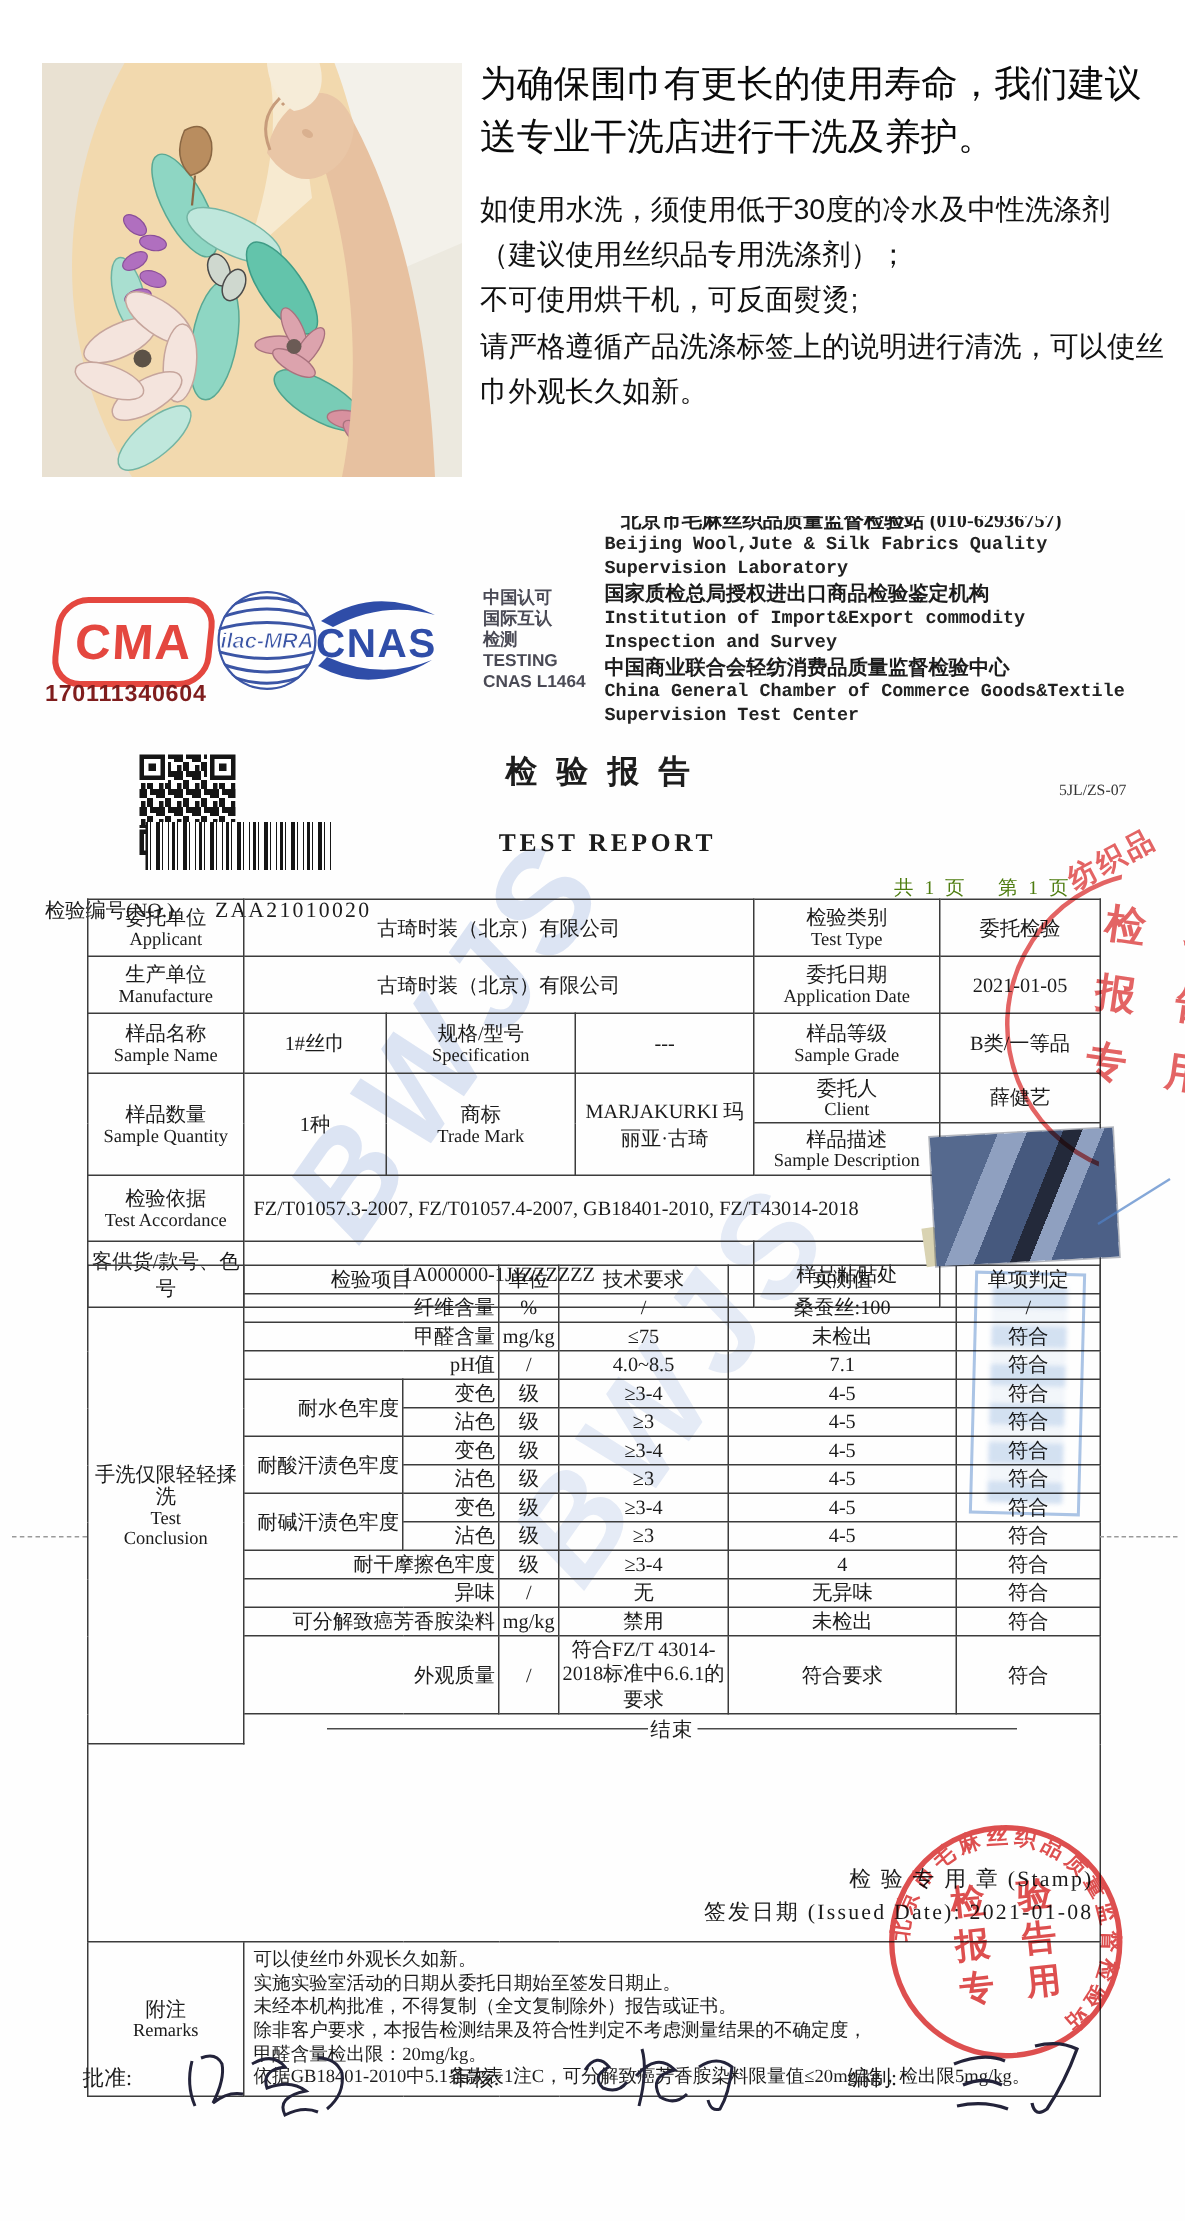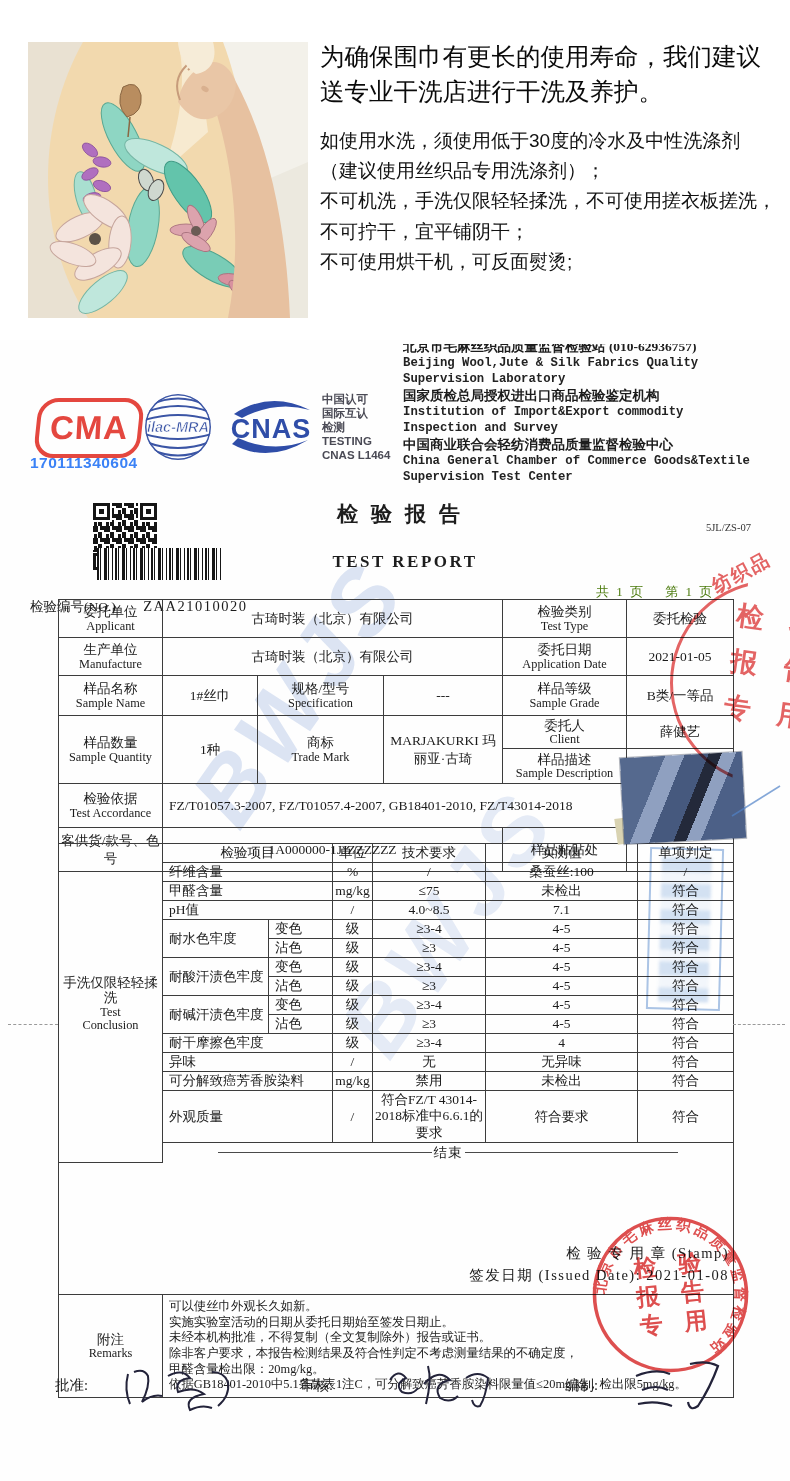--- a/index.html
+++ b/index.html
@@ -8,49 +8,49 @@
   
   .photo{position:absolute;left:28px;top:42px;width:280px;height:276px;overflow:hidden;}
   .care{position:absolute;left:320px;top:40px;width:458px;font-family:"Liberation Sans","DejaVu Sans",sans-serif;}
   .care-title{font-size:24.5px;font-weight:400;color:#0a0a0a;line-height:1.42;margin-bottom:16px;}
   .care p{margin:0;font-size:19px;line-height:1.6;color:#111;}
   
   .report{position:absolute;left:0;top:340px;width:790px;height:1141px;background:#fefefe;}
   .cma{position:absolute;left:36px;top:58px;width:98px;height:52px;border:4px solid #e4473f;border-radius:20px;
        transform:skewX(-6deg);display:flex;align-items:center;justify-content:center;}
   .cma span{font-family:"Liberation Sans",sans-serif;font-size:33px;font-weight:800;color:#e4473f;letter-spacing:1px;transform:skewX(3deg);}
-  .cma-num{position:absolute;left:30px;top:114px;font-family:"Liberation Sans",sans-serif;font-size:15.5px;font-weight:700;color:#3b82f6;letter-spacing:.5px;}
+  .cma-num{position:absolute;left:30px;top:114px;font-family:"Liberation Sans",sans-serif;font-size:15.5px;font-weight:700;color:#7f1d1d;letter-spacing:.5px;}
   .ilac{position:absolute;left:142px;top:52px;}
-  .cnas{position:absolute;left:224px;top:56px;}
+  .cnas{position:absolute;left:204px;top:56px;}
   .accred{position:absolute;left:322px;top:52px;font-family:"Liberation Sans",sans-serif;font-size:11.5px;line-height:14px;color:#4a4a55;font-weight:700;}
   .labs{position:absolute;left:403px;top:4px;width:385px;}
   .labs .cn{font-size:13.5px;font-weight:700;color:#1c1c1c;line-height:17px;}
   .labs .en{font-family:"Liberation Mono","DejaVu Sans Mono",monospace;font-size:12.3px;font-weight:700;color:#222;line-height:16px;}
   .clip1{height:11px;overflow:hidden;}
-  .clip1 .cn{margin-top:-6px;}
+  .clip1 .cn{margin-top:-6px;margin-left:11px;}
   .qr{position:absolute;left:92px;top:162px;}
   .barcode{position:absolute;left:97px;top:208px;width:124px;height:32px;
     background:repeating-linear-gradient(90deg,#161616 0 2px,#fff 2px 3px,#161616 3px 4px,#fff 4px 7px,#161616 7px 10px,#fff 10px 11px,#161616 11px 12px,#fff 12px 15px,#161616 15px 16px,#fff 16px 18px);}
   .rtitle{position:absolute;left:270px;top:160px;width:270px;text-align:center;font-size:21px;font-weight:600;
           letter-spacing:13px;color:#1d1d1d;}
   .rsub{position:absolute;left:270px;top:212px;width:270px;text-align:center;font-size:17px;font-weight:700;letter-spacing:2.5px;color:#1d1d1d;}
   .doccode{position:absolute;left:706px;top:182px;font-size:10.5px;color:#333;}
   .no-row{position:absolute;left:30px;top:258px;font-size:13.5px;color:#1c1c1c;}
   .no-row b{font-size:14.5px;font-weight:400;letter-spacing:1.5px;margin-left:24px;}
   .pages{position:absolute;left:596px;top:243px;font-size:13px;letter-spacing:2px;color:#4d7c0f;}
   
   table{border-collapse:collapse;table-layout:fixed;}
   .tbl{position:absolute;left:58px;width:675px;background:transparent;}
   #info{top:259px;}
   td{border:1.4px solid #3c3c3c;text-align:center;vertical-align:middle;font-size:13.5px;color:#1b1b1b;
      padding:0 2px;overflow:hidden;}
   td .en{font-size:12.3px;display:block;line-height:1.05;}
   td .cn{display:block;line-height:1.15;}
   .left{text-align:left;padding-left:6px;}
-  .res-item{text-align:left;padding-left:6px;}
+  .res-item{text-align:right;padding-left:6px;}
   .dashed td{border-top:1.4px dashed #8a8a8a;}
   .end-flex{display:flex;align-items:center;padding:0 55px;}
   .end-flex i{flex:1;border-top:1.6px solid #4a4a4a;height:0;}
   .end-flex b{font-weight:400;font-size:13.5px;padding:0 2px;letter-spacing:1px;}
   .gapcell{vertical-align:bottom;text-align:right;padding:0 4px 8px 0;}
   .stampline{font-size:14.5px;letter-spacing:1.5px;line-height:22px;color:#1b1b1b;}
   .remarks{text-align:left;vertical-align:middle;font-size:12.4px;line-height:1.26;padding:4px 6px;}
   .remarks div{white-space:nowrap;}
   
   .scan-dash{position:absolute;height:0;border-top:1.2px dashed #9a9a9a;}
@@ -152,22 +152,22 @@
       <path d="M160 28 q10 -10 22 -6" fill="none" stroke="#c79c7b" stroke-width="2"></path>
       <ellipse cx="177" cy="47" rx="4" ry="2.5" transform="rotate(30 177 47)" fill="#d9b08f"></ellipse>
 
       <path d="M150 0 L185 0 C190 18 182 30 168 32 C158 26 151 14 150 0 Z" fill="#f6ecd8"></path>
     </svg>
   </div>
 
   <div class="care">
     <div class="care-title">为确保围巾有更长的使用寿命，我们建议送专业干洗店进行干洗及养护。</div>
     <p>如使用水洗，须使用低于30度的冷水及中性洗涤剂（建议使用丝织品专用洗涤剂）；</p>
-    <p>不可机洗，手洗仅限轻轻揉洗，不可使用搓衣板搓洗，不可拧干，宜平铺阴干；</p>
     <p>不可使用烘干机，可反面熨烫;</p>
+    <p>请严格遵循产品洗涤标签上的说明进行清洗，可以使丝巾外观长久如新。</p>
   </div>
 
   <div class="report">
 
     <div class="wm" style="left:150px;top:300px;font-size:92px;transform:rotate(-55deg);">BWJS</div>
     <div class="wm" style="left:300px;top:530px;font-size:92px;transform:rotate(-55deg);color:rgba(143,170,220,.22);">BWJS</div>
 
     <div class="cma">
         <span>CMA</span>
       </div>

